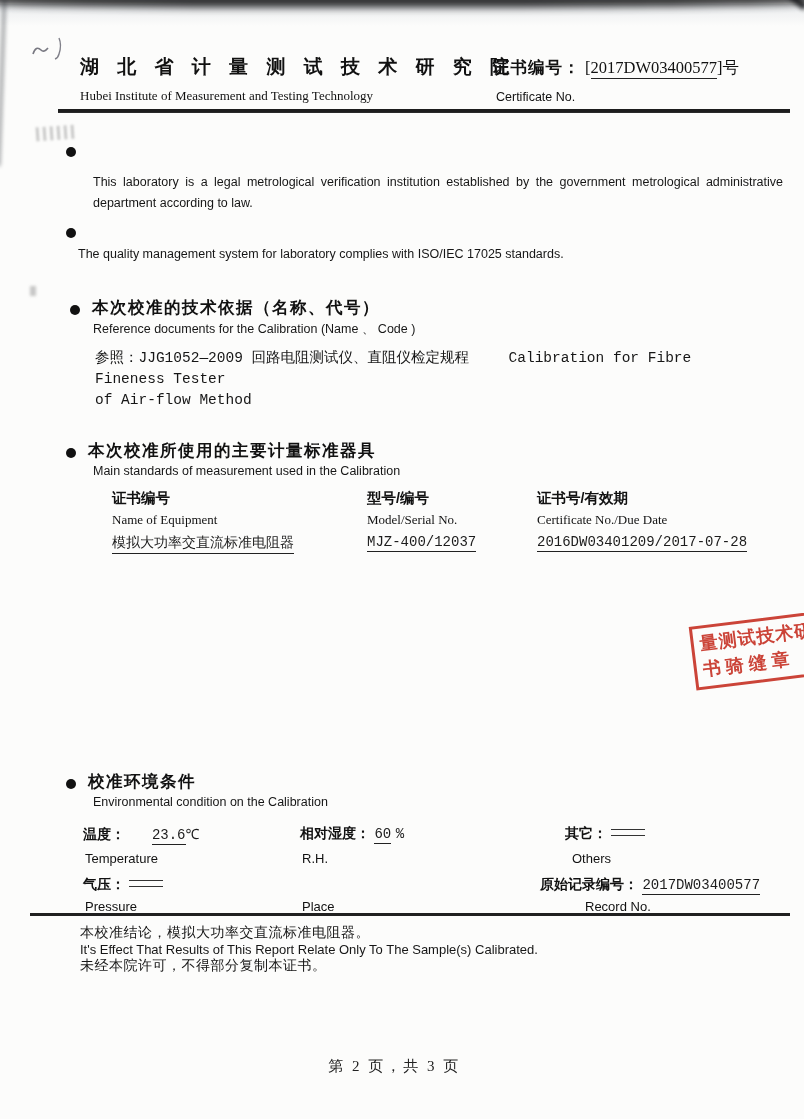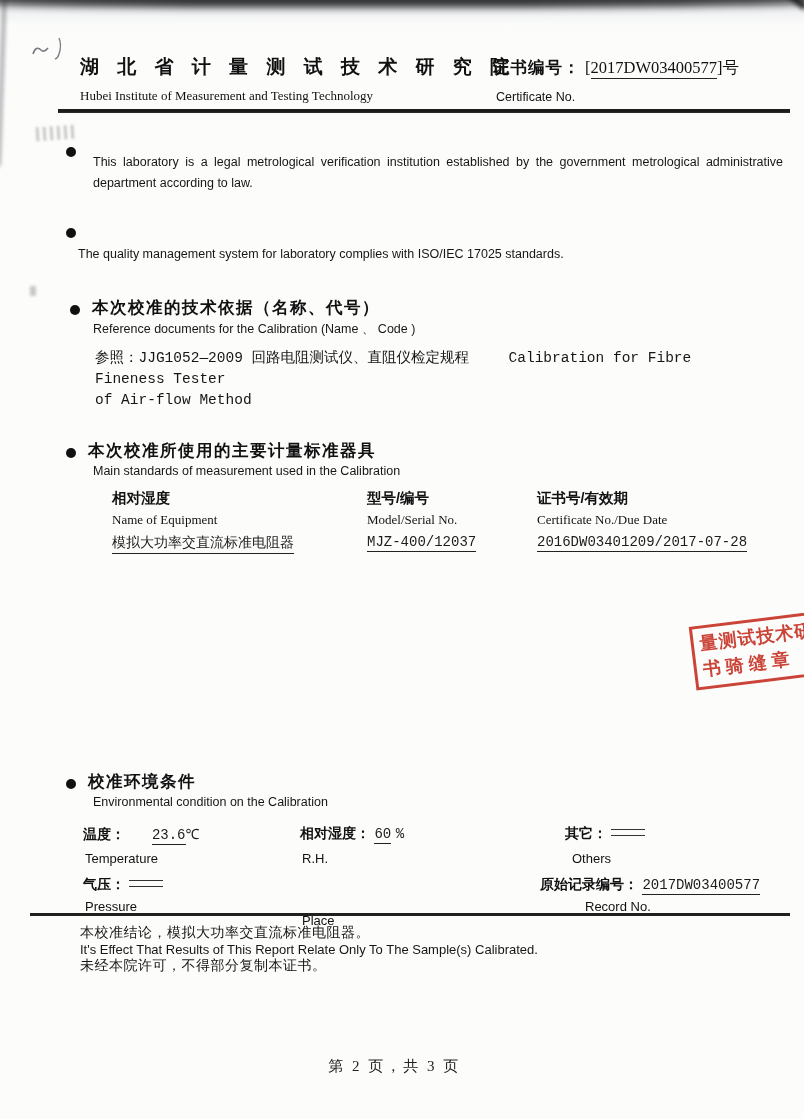--- a/index.html
+++ b/index.html
@@ -94,41 +94,41 @@
   <div class="abs org-en">Hubei Institute of Measurement and Testing Technology</div>
   <div class="abs org-cn">湖 北 省 计 量 测 试 技 术 研 究 院</div>
   <div class="abs cert-line">
     <span class="lbl">证书编号：</span>
     <span class="serif">[</span><span class="serif u">2017DW03400577</span><span class="serif">]号</span>
   </div>
   <div class="abs cert-en">Certificate No.</div>
   <div class="abs rule-header"></div>
 
   <div class="abs bullet" style="left:66px; top:147px;"></div>
-  <div class="abs sec-en para-just" style="left:93px; top:152px;">This laboratory is a legal metrological verification institution established by the government metrological administrative department according to law.</div>
+  <div class="abs sec-en para-just" style="left:93px; top:172px;">This laboratory is a legal metrological verification institution established by the government metrological administrative department according to law.</div>
 
   <div class="abs bullet" style="left:66px; top:228px;"></div>
   <div class="abs sec-en" style="left:78px; top:247px;">The quality management system for laboratory complies with ISO/IEC 17025 standards.</div>
 
   <div class="abs bullet" style="left:70px; top:305px;"></div>
   <div class="abs sec-title" style="left:92px; top:297px;">本次校准的技术依据（名称、代号）</div>
   <div class="abs sec-en" style="left:93px; top:321px;">Reference documents for the Calibration (Name 、 Code )</div>
   <div class="abs ref-block mono" style="left:95px; top:348px; width:660px;">
     <span>参照：JJG1052—2009 回路电阻测试仪、直阻仪检定规程</span>
     <span style="display:inline-block; width:22px;"></span>
     <span>Calibration for Fibre Fineness Tester</span><br>
     <span>of Air-flow Method</span>
   </div>
 
   <div class="abs bullet" style="left:66px; top:448px;"></div>
   <div class="abs sec-title" style="left:88px; top:440px;">本次校准所使用的主要计量标准器具</div>
   <div class="abs sec-en" style="left:93px; top:464px;">Main standards of measurement used in the Calibration</div>
 
   <div class="abs" style="left:112px; top:489px; width:250px;">
-    <div class="col-h-cn">相对湿度</div>
+    <div class="col-h-cn">证书编号</div>
     <div class="col-h-en" style="margin-top:4px;">Name of Equipment</div>
     <div class="col-val mono u" style="display:inline-block; margin-top:6px;">模拟大功率交直流标准电阻器</div>
   </div>
   <div class="abs" style="left:367px; top:489px; width:165px;">
     <div class="col-h-cn">型号/编号</div>
     <div class="col-h-en" style="margin-top:4px;">Model/Serial No.</div>
     <div class="col-val mono u" style="display:inline-block; margin-top:6px;">MJZ-400/12037</div>
   </div>
   <div class="abs" style="left:537px; top:489px; width:250px;">
     <div class="col-h-cn">证书号/有效期</div>
@@ -167,21 +167,21 @@
   <div class="abs" style="left:83px; top:875px;">
     <span class="env-lbl">气压：</span>
     <span class="dbl-lines"></span>
   </div>
   <div class="abs" style="left:540px; top:875px;">
     <span class="env-lbl">原始记录编号：</span>
     <span class="env-val mono u">2017DW03400577</span>
   </div>
 
   <div class="abs env-en" style="left:85px; top:899px;">Pressure</div>
-  <div class="abs env-en" style="left:302px; top:899px;margin-top:14px;">Place</div>
+  <div class="abs env-en" style="left:302px; top:899px;">Place</div>
   <div class="abs env-en" style="left:585px; top:899px;">Record No.</div>
 
   <div class="abs rule-notes"></div>
   <div class="abs note-cn" style="left:80px; top:924px;">本校准结论，模拟大功率交直流标准电阻器。</div>
   <div class="abs note-en" style="left:80px; top:942px;">It's Effect That Results  of This Report Relate Only To The Sample(s) Calibrated.</div>
   <div class="abs note-cn" style="left:80px; top:957px;">未经本院许可，不得部分复制本证书。</div>
 
   <div class="abs footer">
     <span class="footer-inner">第 2 页，共 3 页</span>
   </div>

